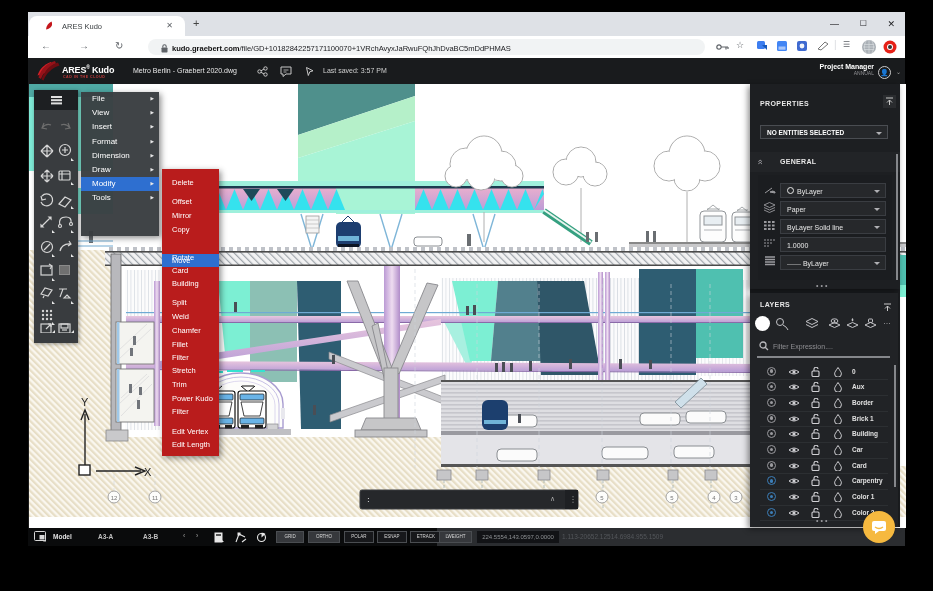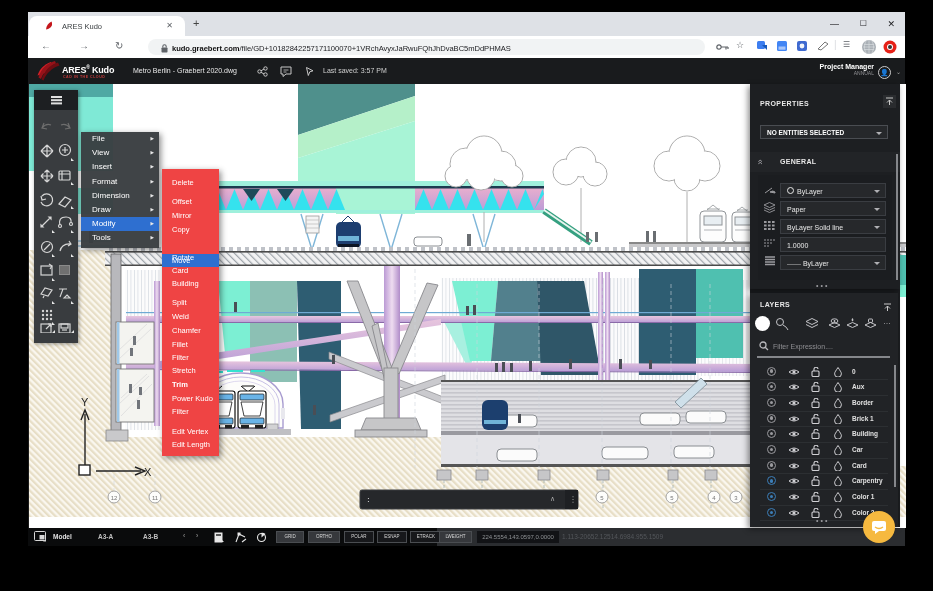--- a/index.html
+++ b/index.html
@@ -31,25 +31,25 @@
   #status{position:absolute;left:0;top:516px;width:877px;height:18px;background:#0a0b0c;}
   #status .gray{position:absolute;left:409px;top:0;width:468px;height:18px;background:#2b2d30;}
   #status .sbt{position:absolute;top:5px;font-size:6.5px;font-weight:bold;color:#e0e0e0;}
   .togglebtn{position:absolute;top:3px;height:10px;border:1px solid #4a4d51;font-size:4.5px;
     color:#d8d8d8;text-align:center;line-height:10px;background:#17181b;}
   .togglebtn.on{background:#36383c;}
   
   #toolbar{position:absolute;left:34px;top:90px;width:44px;height:253px;background:#393c3f;box-shadow:1px 1px 4px rgba(0,0,0,.4);}
   #hamb{position:absolute;left:0;top:0;width:44px;height:20px;background:#1d1f22;}
   
-  #menu{position:absolute;left:81px;top:92px;width:78px;height:116px;background:rgba(56,60,64,0.96);box-shadow:2px 2px 6px rgba(0,0,0,.45);margin-top:40px;}
+  #menu{position:absolute;left:81px;top:92px;width:78px;height:144px;background:rgba(56,60,64,0.96);box-shadow:2px 2px 6px rgba(0,0,0,.45);}
   .mrow{position:relative;height:14.2px;line-height:14.2px;color:#fff;font-size:8px;padding-left:11px;}
   .mrow .arr{position:absolute;right:5px;top:0;font-size:4.5px;color:#e8e8e8;}
   .hl{background:#2e6fd0;}
-  #submenu{position:absolute;left:162px;top:169px;width:57px;height:287px;background:#ef4444;box-shadow:2px 2px 6px rgba(0,0,0,.45);}
+  #submenu{position:absolute;left:162px;top:169px;width:57px;height:287px;background:#b91c1c;box-shadow:2px 2px 6px rgba(0,0,0,.45);}
   .srow{position:absolute;left:0;width:57px;height:13px;line-height:13px;color:#fff;font-size:7.5px;padding-left:10px;box-sizing:border-box;}
   
   #props{position:absolute;left:750px;top:84px;width:150px;height:205px;background:#1d1f22;box-shadow:-2px 2px 6px rgba(0,0,0,.45);}
   #layers{position:absolute;left:750px;top:293px;width:148px;height:234px;background:#212326;box-shadow:-2px 2px 6px rgba(0,0,0,.45);}
   .ptitle{position:absolute;left:10px;top:14px;font-size:7px;font-weight:bold;color:#e8e8e8;letter-spacing:.4px;}
   .prow{position:absolute;left:30px;width:106px;height:15px;background:#26282b;border:1px solid #3a3d42;
     color:#e8e8e8;font-size:7px;line-height:15px;padding-left:6px;box-sizing:border-box;}
   .chev{position:absolute;right:5px;top:5.5px;width:0;height:0;border-left:3px solid transparent;border-right:3px solid transparent;border-top:3.5px solid #b0b0b4;}
   .lrow{position:absolute;left:10px;width:128px;height:15.7px;color:#e0e0e0;font-size:6.5px;border-bottom:1px solid #2c2f32;}
   .lrow span{position:absolute;top:4px;}
@@ -631,21 +631,21 @@
   <div class="srow hl" style="top:68px;margin-top:17px;">Move</div>
   <div class="srow" style="top:82px;">Rotate</div>
   <div class="srow" style="top:95px;">Card</div>
   <div class="srow" style="top:108px;">Building</div>
   <div class="srow" style="top:127px;">Split</div>
   <div class="srow" style="top:141px;">Weld</div>
   <div class="srow" style="top:155px;">Chamfer</div>
   <div class="srow" style="top:169px;">Fillet</div>
   <div class="srow" style="top:182px;">Filter</div>
   <div class="srow" style="top:195px;">Stretch</div>
-  <div class="srow" style="top:209px;font-weight:bold;">Trim</div>
+  <div class="srow" style="top:209px;">Trim</div>
   <div class="srow" style="top:223px;">Power Kudo</div>
   <div class="srow" style="top:236px;">Filter</div>
   <div class="srow" style="top:256px;">Edit Vertex</div>
   <div class="srow" style="top:269px;">Edit Length</div>
 </div>
 <div class="abs" style="left:750px;top:84px;width:150px;height:443px;background:#1c1e21;"></div>
 
 <div id="props">
   <div class="ptitle" style="top:16px;">PROPERTIES</div>
   <div class="abs" style="left:133px;top:11px;width:13px;height:13px;background:#2a2c2f;"></div>

